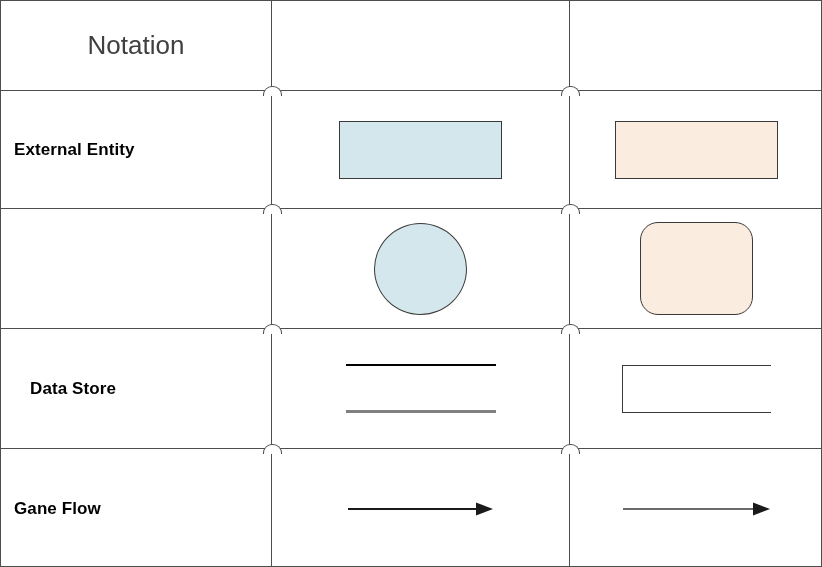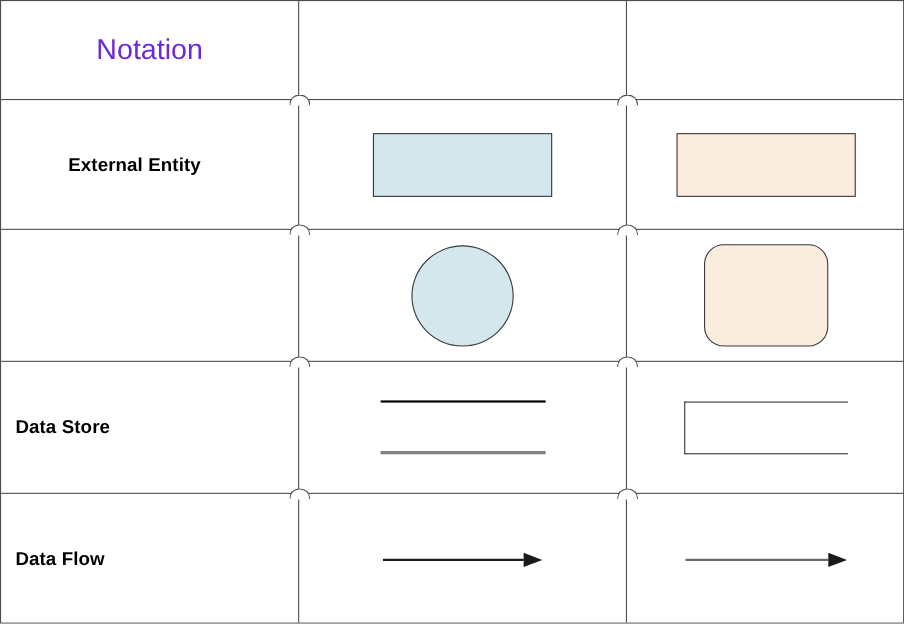--- a/index.html
+++ b/index.html
@@ -59,21 +59,21 @@
   .cell.center {
     justify-content: center;
   }
   .cell.labelcell {
     justify-content: flex-start;
     padding-left: 13px;
   }
 
   .head-text {
     font-size: 26px;
-    color: #6d28d9;
+    color: #404040;
     text-align: center;
     line-height: 1.12;
     font-weight: 400;
     white-space: pre-line;
   }
   .row-label {
     font-size: 17px;
     font-weight: bold;
     color: #000000;
     letter-spacing: 0.1px;
@@ -155,52 +155,52 @@
   <div class="hop" style="left:560px; top:203px"></div>
   <div class="hop" style="left:262px; top:323px"></div>
   <div class="hop" style="left:560px; top:323px"></div>
   <div class="hop" style="left:262px; top:443px"></div>
   <div class="hop" style="left:560px; top:443px"></div>
 
   <div class="cell center" style="left:0px;   top:0px; width:270px; height:89px;">
     <div class="head-text">Notation</div>
   </div>
 
-  <div class="cell labelcell" style="left:0px; top:90px; width:270px; height:117px;margin-left:48px;">
+  <div class="cell labelcell" style="left:0px; top:90px; width:270px; height:117px;">
     <span class="row-label">External Entity</span>
   </div>
   <div class="cell center" style="left:271px; top:90px; width:297px; height:117px;">
     <div class="shape-rect" id="sh-ee-dm" style="background: rgb(212, 231, 236);"></div>
   </div>
   <div class="cell center" style="left:569px; top:90px; width:253px; height:117px;">
     <div class="shape-rect" id="sh-ee-gs" style="background: rgb(251, 236, 224);"></div>
   </div>
 
   <div class="cell center" style="left:271px; top:208px; width:297px; height:119px;">
     <div class="shape-circle" id="sh-pr-dm" style="background: rgb(212, 231, 236);"></div>
   </div>
   <div class="cell center" style="left:569px; top:208px; width:253px; height:119px;">
     <div class="shape-roundrect" id="sh-pr-gs" style="background: rgb(251, 236, 224);"></div>
   </div>
 
-  <div class="cell labelcell" style="left:0px; top:328px; width:270px; height:119px;">
+  <div class="cell labelcell" style="left:16px; top:328px; width:270px; height:119px;">
     <span class="row-label">Data Store</span>
   </div>
   <div class="cell center" style="left:271px; top:328px; width:297px; height:119px;">
     <div class="ds-lines">
       <div class="ln top"></div>
       <div class="ln bottom"></div>
     </div>
   </div>
   <div class="cell center" style="left:569px; top:328px; width:253px; height:119px;">
     <div class="ds-open"></div>
   </div>
 
   <div class="cell labelcell" style="left:0px; top:448px; width:270px; height:119px;">
-    <span class="row-label">Data Flow</span>
+    <span class="row-label">Gane Flow</span>
   </div>
   <div class="cell center" style="left:271px; top:448px; width:297px; height:119px;">
     <svg class="arrow" width="146" height="18" viewBox="0 0 146 18">
       <line x1="0" y1="9" x2="128" y2="9" stroke="#1a1a1a" stroke-width="2"></line>
       <polygon points="128,2.5 145,9 128,15.5" fill="#1a1a1a"></polygon>
     </svg>
   </div>
   <div class="cell center" style="left:569px; top:448px; width:253px; height:119px;">
     <svg class="arrow" width="148" height="18" viewBox="0 0 148 18">
       <line x1="0" y1="9" x2="130" y2="9" stroke="#6b6b6b" stroke-width="2"></line>

